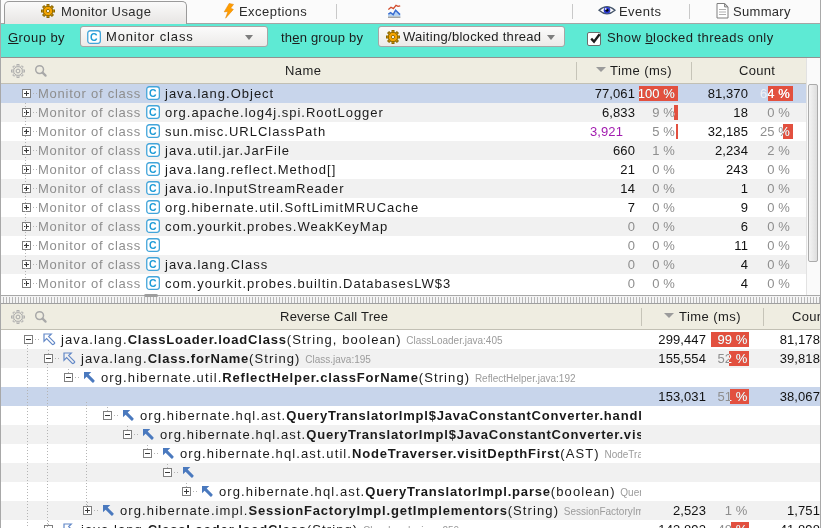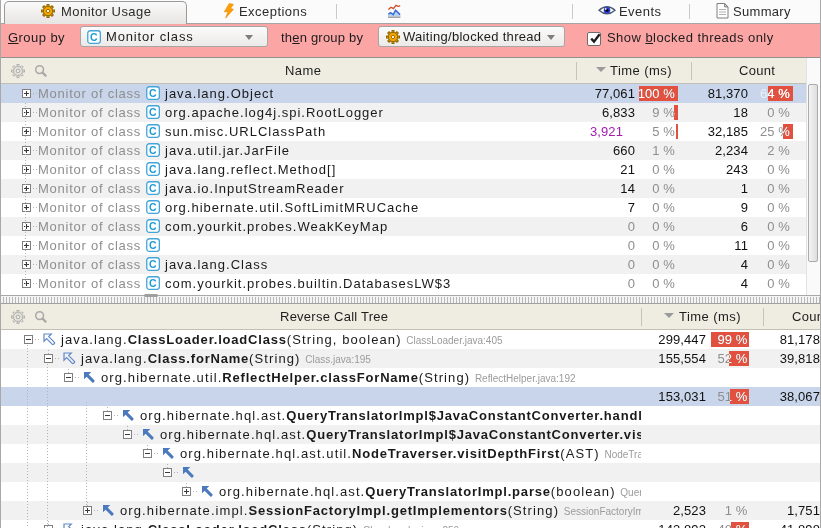--- a/index.html
+++ b/index.html
@@ -5,21 +5,21 @@
 html,body{width:821px;height:528px;overflow:hidden;background:#fff}
 body{font-family:"Liberation Sans",sans-serif;font-size:13px;letter-spacing:0.45px;color:#1a1a1a;position:relative}
 .abs{position:absolute}
 
 #tabbar{position:absolute;left:0;top:0;width:821px;height:24px;background:#fbfbfb}
 #tabline{position:absolute;left:0;top:23px;width:821px;height:1px;background:#a5a5a5}
 .tabsep{position:absolute;top:4px;width:1px;height:15px;background:#c9c9c9}
 #activetab{position:absolute;left:4px;top:1px;width:183px;height:23px;background:linear-gradient(#fafafa,#e7e5e3);border:1px solid #9a9a9a;border-bottom:none;border-radius:5px 5px 0 0;z-index:2}
 .tabtxt{position:absolute;top:4px;height:16px;line-height:16px;color:#2c2c2c}
 
-#toolbar{position:absolute;left:0;top:24px;width:821px;height:33px;background:#fca5a5}
+#toolbar{position:absolute;left:0;top:24px;width:821px;height:33px;background:#5eead4}
 .combo{position:absolute;top:2px;height:21px;background:linear-gradient(#fbfbfb,#eceae8);border:1px solid #a6a6a6;border-radius:3px}
 .cbarrow{position:absolute;top:8px;width:0;height:0;border-left:4.5px solid transparent;border-right:4.5px solid transparent;border-top:5px solid #7d7d7d}
 .lbl{position:absolute;top:6px;height:16px;line-height:16px;color:#1d1d1d}
 
 .thead{position:absolute;left:1px;background:#efede1;border-bottom:1px solid #c2c0b4}
 .hicon{position:absolute;top:6px}
 .hsep{position:absolute;top:4px;width:1px;height:18px;background:#c6c4b8}
 .htxt{position:absolute;top:5px;height:16px;line-height:16px;color:#1d1d1d}
 .sort{position:absolute;width:0;height:0;border-left:5px solid transparent;border-right:5px solid transparent;border-top:5.5px solid #9b9b9b}
 .row{position:absolute;left:1px;height:19px;line-height:19px}

